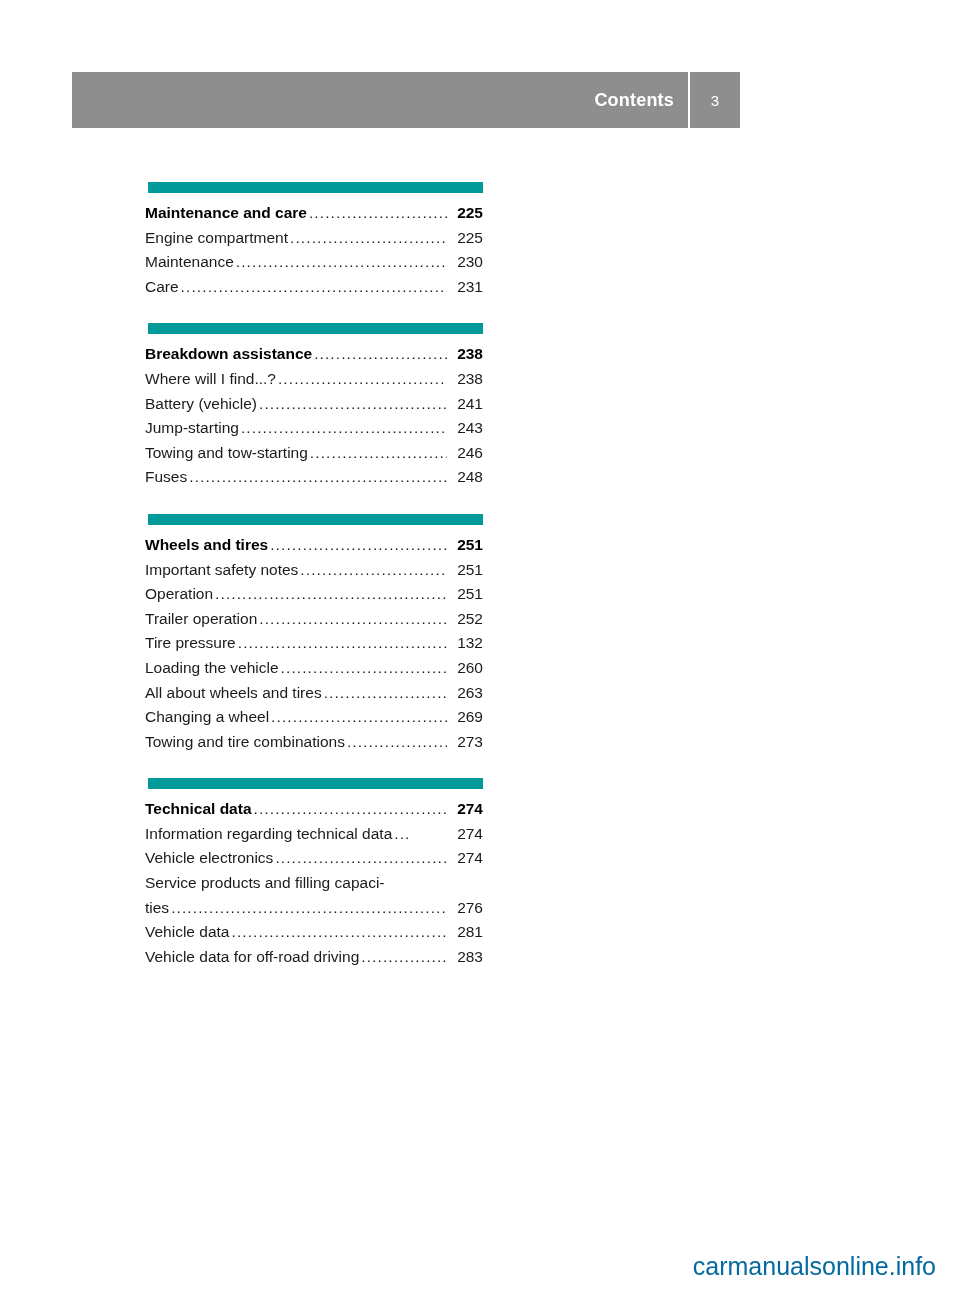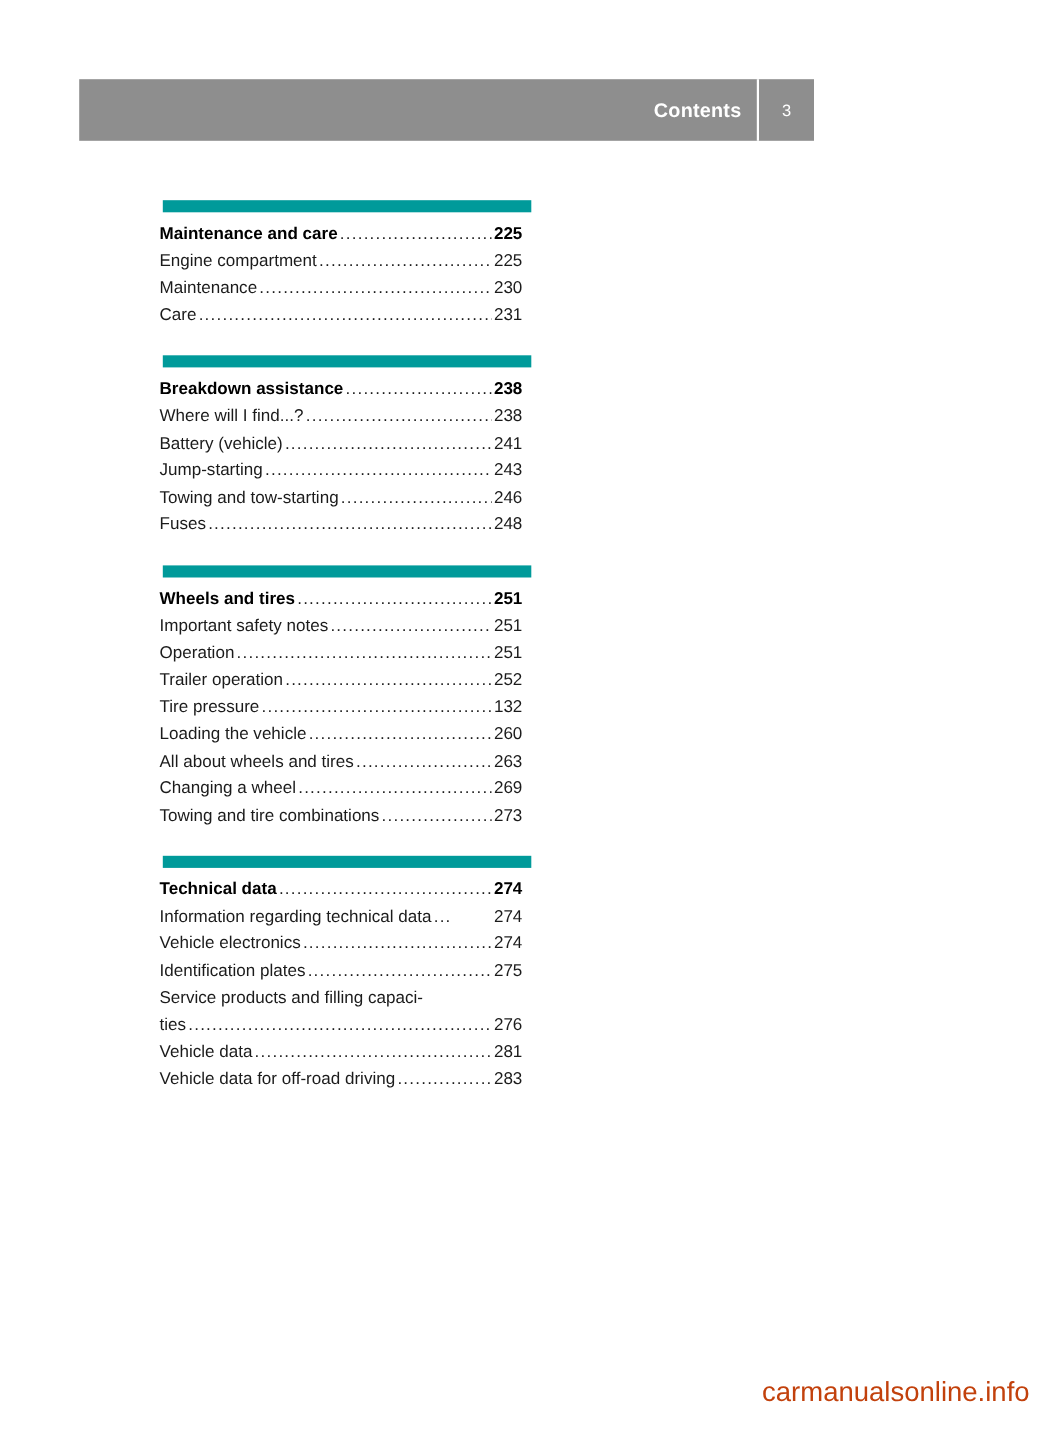--- a/index.html
+++ b/index.html
@@ -89,21 +89,21 @@
     letter-spacing: 1.1px;
     color: #1b1b1b;
     min-width: 0;
   }
   .entry-leader::before {
     content: "...........................................................................................";
   }
   .entry-page {
     flex: 0 0 auto;
     width: 34px;
-    text-align: left;
+    text-align: right;
     color: #1b1b1b;
   }
   
   .toc-line.wrap-head .entry-leader,
   .toc-line.wrap-head .entry-page {
     visibility: hidden;
   }
   .toc-line.wrap-head .entry-leader::before {
     content: "";
   }
@@ -120,21 +120,21 @@
   }
 
   
   #watermark {
     position: absolute;
     left: 0;
     top: 1252px;
     width: 936px;
     text-align: right;
     font-size: 25px;
-    color: #c2410c;
+    color: #0369a1;
     font-family: "Liberation Sans", sans-serif;
     white-space: nowrap;
   }
 </style>
 </head>
 <body>
 
 <div id="page-header">
   <span id="header-title">Contents</span>
   <span id="header-divider"></span>
@@ -257,25 +257,20 @@
         <span class="entry-label">Information regarding technical data</span>
         <span class="entry-leader"></span>
         <span class="spacer"></span>
         <span class="entry-page">274</span>
       </div>
       <div class="toc-line">
         <span class="entry-label">Vehicle electronics</span>
         <span class="entry-leader"></span>
         <span class="entry-page">274</span>
       </div>
-      <div class="toc-line">
-        <span class="entry-label">Identification plates</span>
-        <span class="entry-leader"></span>
-        <span class="entry-page">275</span>
-      </div>
       <div class="toc-line wrap-head">
         <span class="entry-label">Service products and filling capaci-</span>
         <span class="entry-leader"></span>
         <span class="entry-page"></span>
       </div>
       <div class="toc-line">
         <span class="entry-label">ties</span>
         <span class="entry-leader"></span>
         <span class="entry-page">276</span>
       </div>

